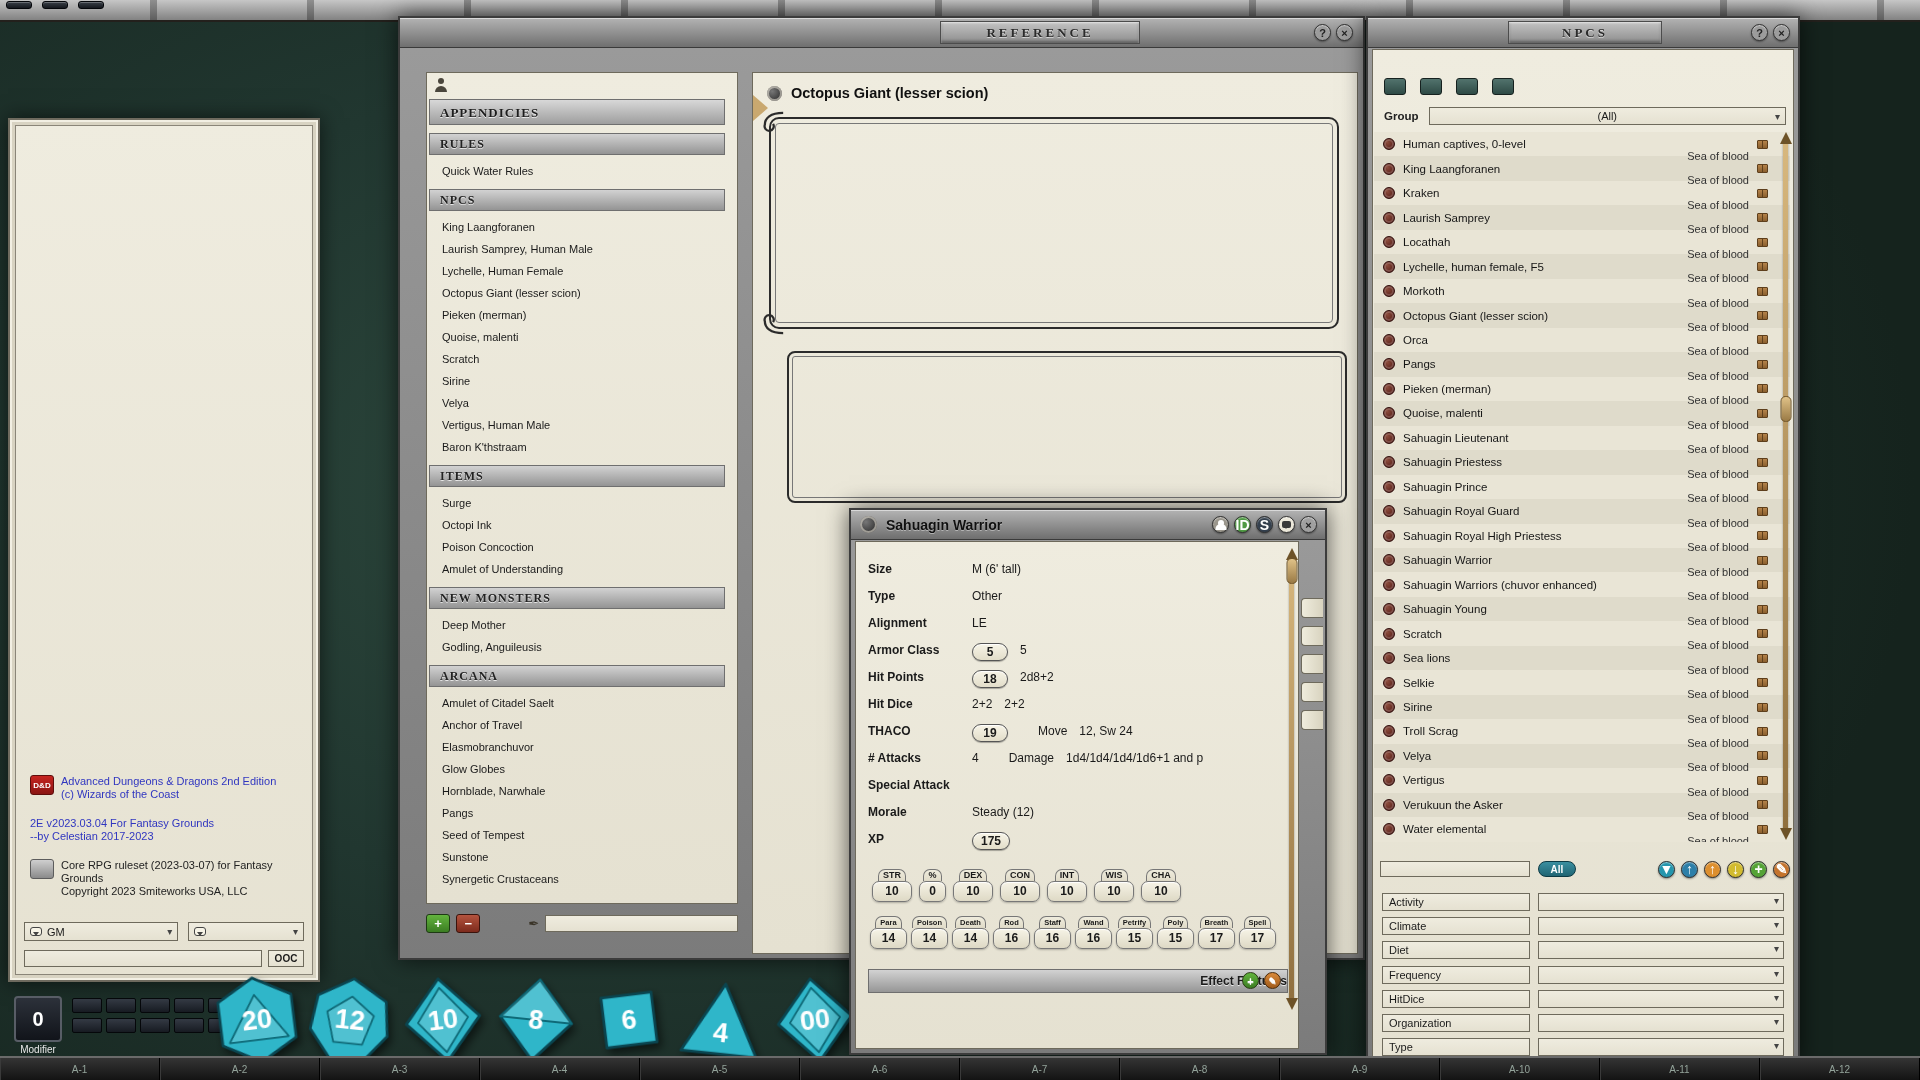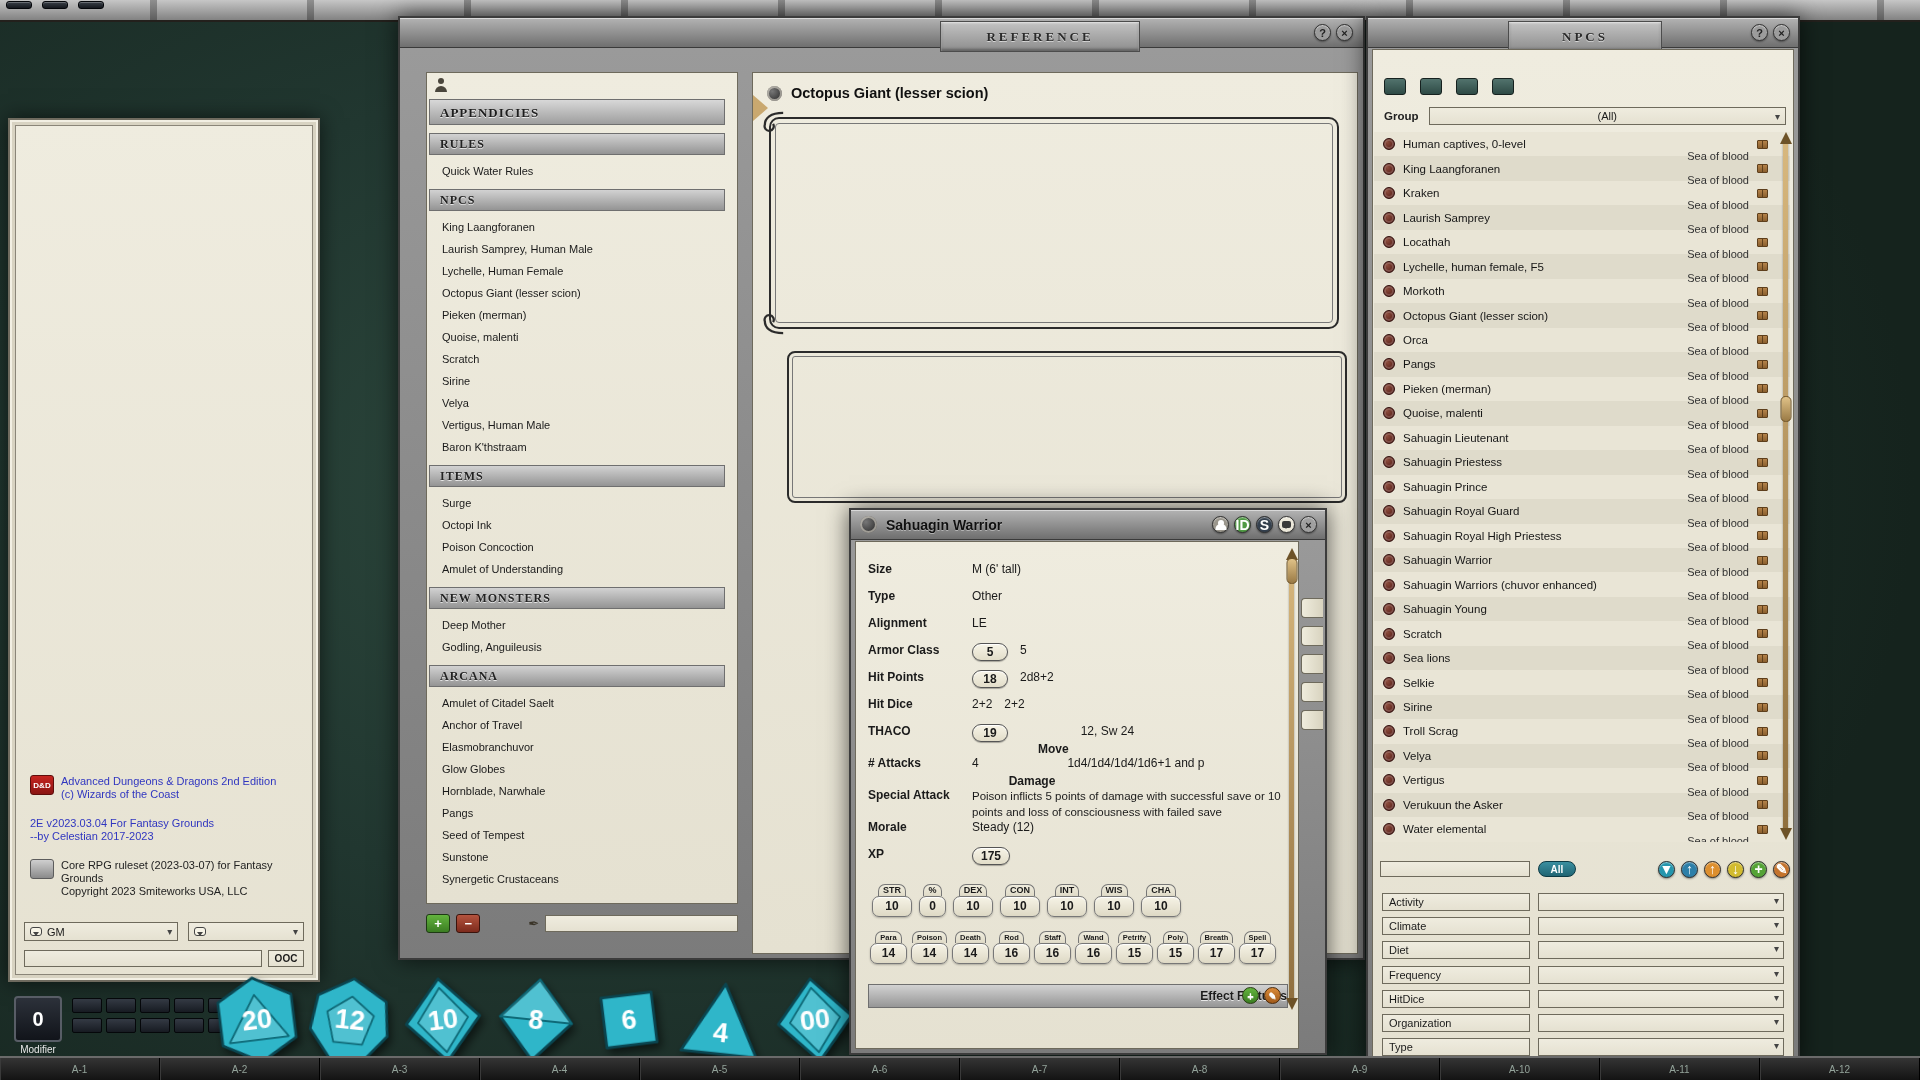--- a/index.html
+++ b/index.html
@@ -18,21 +18,21 @@
   .topbar{position:absolute;left:6px;top:1px;display:flex;gap:10px;z-index:6;}
   .tbtn{background:linear-gradient(#3a4048,#15181e);color:#fff;font-size:11px;font-weight:bold;
     padding:3px 12px;border:1px solid #04060a;border-radius:3px;box-shadow:inset 0 1px 0 rgba(255,255,255,.25);cursor:pointer;}
 
   
   .window{position:absolute;background:linear-gradient(#9b9b9b,#7b7b7b);
     border:2px solid #3c3c3c;box-shadow:0 0 22px rgba(0,0,0,.65);}
   .band{position:absolute;left:0;right:0;top:0;height:30px;
     background:linear-gradient(#b3b3b3,#6f6f6f);border-bottom:1px solid #3a3a3a;
     box-shadow:inset 0 1px 0 rgba(255,255,255,.5);}
-  .plate{position:absolute;height:31px;background:linear-gradient(#c3c3c3,#8d8d8d);
+  .plate{position:absolute;height:23px;background:linear-gradient(#c3c3c3,#8d8d8d);
     border:1px solid #4c4c4c;display:flex;align-items:center;justify-content:center;
     font-family:"Liberation Serif", serif;font-weight:bold;font-size:13px;letter-spacing:3px;color:#2b2b2b;
     text-shadow:0 1px 0 rgba(255,255,255,.6);box-shadow:inset 0 1px 2px rgba(255,255,255,.6), inset 0 -2px 3px rgba(0,0,0,.35);}
   .wctl{position:absolute;display:flex;gap:5px;}
   .parch{background:linear-gradient(180deg,#efecdf,#e5e1d1);border:1px solid #6e6a5c;}
   .cbtn{position:relative;width:17px;height:17px;border-radius:50%;border:1px solid #333;
     display:flex;align-items:center;justify-content:center;font-size:14px;font-weight:bold;color:#fff;
     background:#9c9c9c;box-shadow:inset 0 1px 1px rgba(255,255,255,.5), 0 1px 2px rgba(0,0,0,.4);cursor:pointer;}
   .cbtn.darktext{color:#222;font-size:11px;}
   .cbtn.person::before{content:"";position:absolute;top:3px;left:50%;transform:translateX(-50%);
@@ -129,21 +129,21 @@
   .paraline{font-size:11.8px;line-height:17.4px;white-space:nowrap;overflow:hidden;}
 
   
   .sheet-window{left:849px;top:508px;width:478px;height:547px;z-index:20;}
   .sheet-window .band{display:flex;align-items:center;padding-left:9px;gap:9px;}
   .sheet-title{font-size:14px;font-weight:bold;color:#101010;text-shadow:0 1px 0 rgba(255,255,255,.4);}
   .sheet-window .wctl{right:8px;top:6px;}
   .sheet-content{position:absolute;left:4px;right:26px;top:31px;bottom:4px;padding:20px 0 0 10px;overflow:hidden;}
   .srow{display:flex;align-items:flex-start;gap:12px;min-height:27px;padding-left:2px;font-size:12px;}
   .slabel{flex:none;width:92px;font-weight:bold;}
-  .slabel2{font-weight:bold;margin-left:18px;white-space:nowrap;margin-top:18px;}
+  .slabel2{font-weight:normal;margin-left:18px;white-space:nowrap;}
   .sval{white-space:nowrap;}
   .srow.tall .sval{max-width:330px;white-space:normal;line-height:16px;font-size:11.5px;}
   .pill{display:inline-block;min-width:36px;text-align:center;border:1px solid #555;border-radius:9px;
     background:linear-gradient(#f7f4e7,#e2ddc9);font-weight:bold;font-size:12px;padding:1px 8px;
     box-shadow:inset 0 1px 1px #fff, 0 1px 1px rgba(0,0,0,.3);cursor:pointer;}
   .stat-row{display:flex;gap:7px;margin:10px 0 0 6px;}
   .save-row{display:flex;gap:4px;margin:14px 0 0 4px;}
   .stat{width:40px;display:flex;flex-direction:column;align-items:center;cursor:pointer;}
   .stat.small{width:27px;}
   .stat-lbl{font-size:9px;font-weight:bold;line-height:11px;border:1px solid #777;border-bottom:none;
@@ -460,21 +460,20 @@
       <div class="srow">
         <span class="slabel"># Attacks</span>
 
         <span class="sval">4</span>
         <span class="slabel2">Damage</span>
         <span class="sval">1d4/1d4/1d4/1d6+1 and p</span>
       </div>
       <div class="srow tall">
         <span class="slabel">Special Attack</span>
 
-        <span class="sval">Poison inflicts 5 points of damage with successful save or 10 points and loss of consciousness with failed save</span>
 
       </div>
       <div class="srow">
         <span class="slabel">Morale</span>
 
         <span class="sval">Steady (12)</span>
 
       </div>
       <div class="srow">
         <span class="slabel">XP</span>

